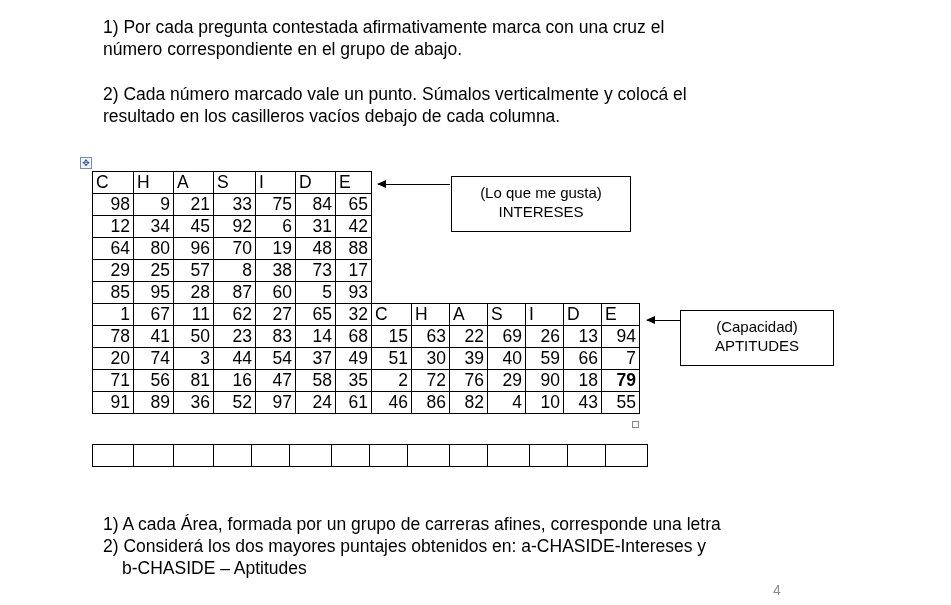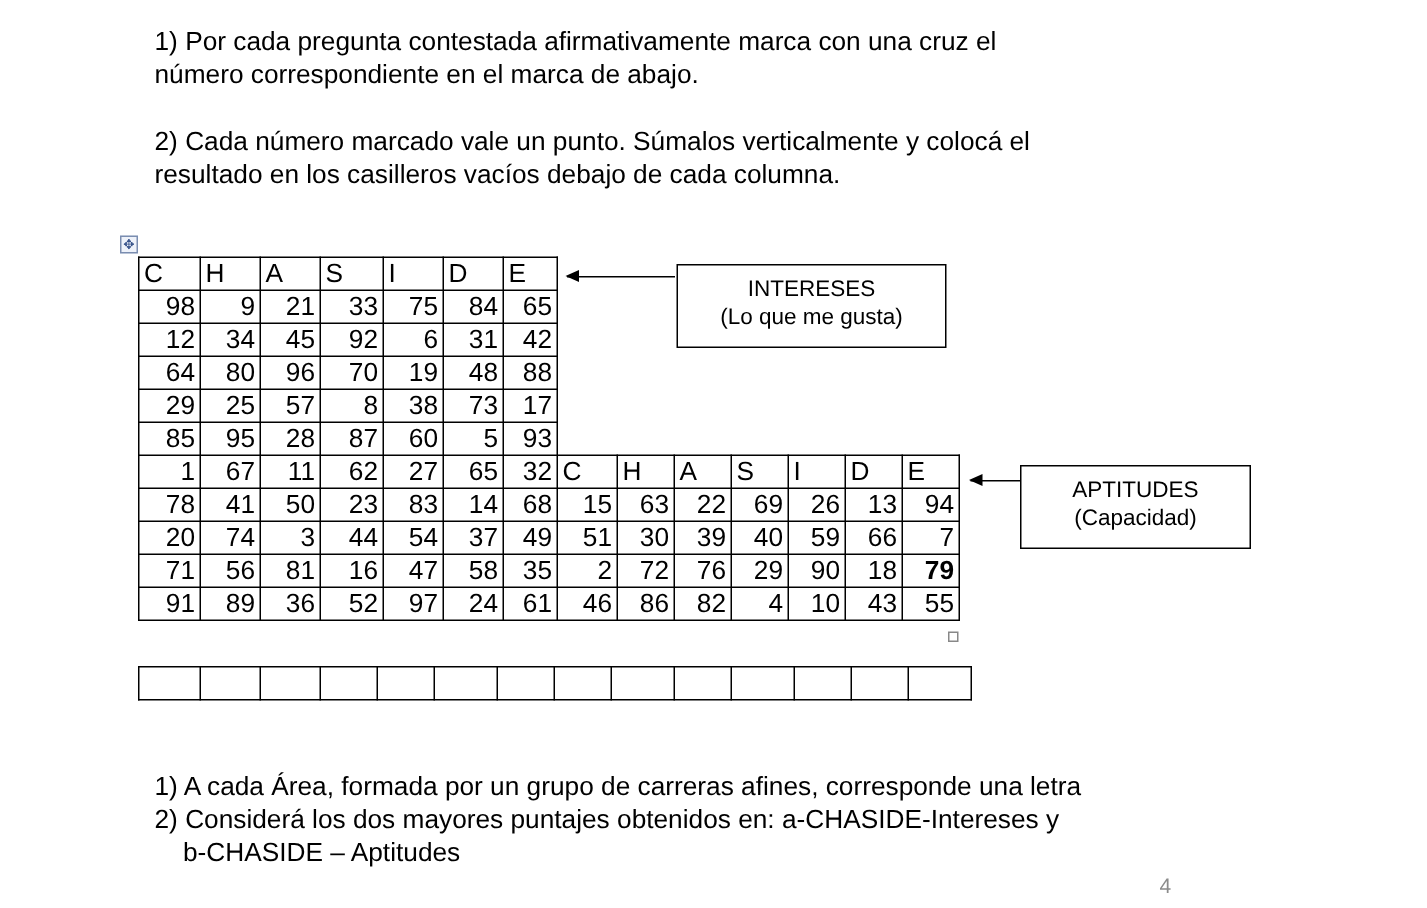--- a/index.html
+++ b/index.html
@@ -27,21 +27,21 @@
   #foot{position:absolute;left:103px;top:513px;font-size:17.5px;line-height:22px;}
   #foot div{white-space:nowrap;}
   .indent{padding-left:19px;}
   #pagenum{position:absolute;left:773px;top:582px;font-size:14px;color:#8c8c8c;}
 </style>
 </head>
 <body>
 
 <p class="para" id="p1">
   <span>1) Por cada pregunta contestada afirmativamente marca con una cruz el</span><br>
-  <span>número correspondiente en el marca de abajo.</span>
+  <span>número correspondiente en el grupo de abajo.</span>
 </p>
 <p class="para" id="p2">
   <span>2) Cada número marcado vale un punto.  Súmalos verticalmente y colocá el</span><br>
   <span>resultado en los casilleros vacíos debajo de cada columna.</span>
 </p>
 
 <div class="anchor">✥</div>
 
 <table class="grid" id="main">
   <tbody id="main-body">
@@ -219,28 +219,28 @@
         <td style="width: 31px;">4</td>
         <td style="width: 31px;">10</td>
         <td style="width: 31px;">43</td>
         <td style="width: 31px;">55</td>
       </tr>
     </tbody>
 </table>
 
 <div class="arrow" id="arr1"></div>
 <div class="box" id="box-int">
+  <div>(Lo que me gusta)</div>
   <div>INTERESES</div>
-  <div>(Lo que me gusta)</div>
 </div>
 
 <div class="arrow" id="arr2"></div>
 <div class="box" id="box-apt">
+  <div>(Capacidad)</div>
   <div>APTITUDES</div>
-  <div>(Capacidad)</div>
 </div>
 
 <div class="resize"></div>
 
 <table class="grid" id="sums">
   <tbody>
       <tr id="sums-row">
         <td style="width: 40px;"></td>
         <td style="width: 39px;"></td>
         <td style="width: 39px;"></td>

